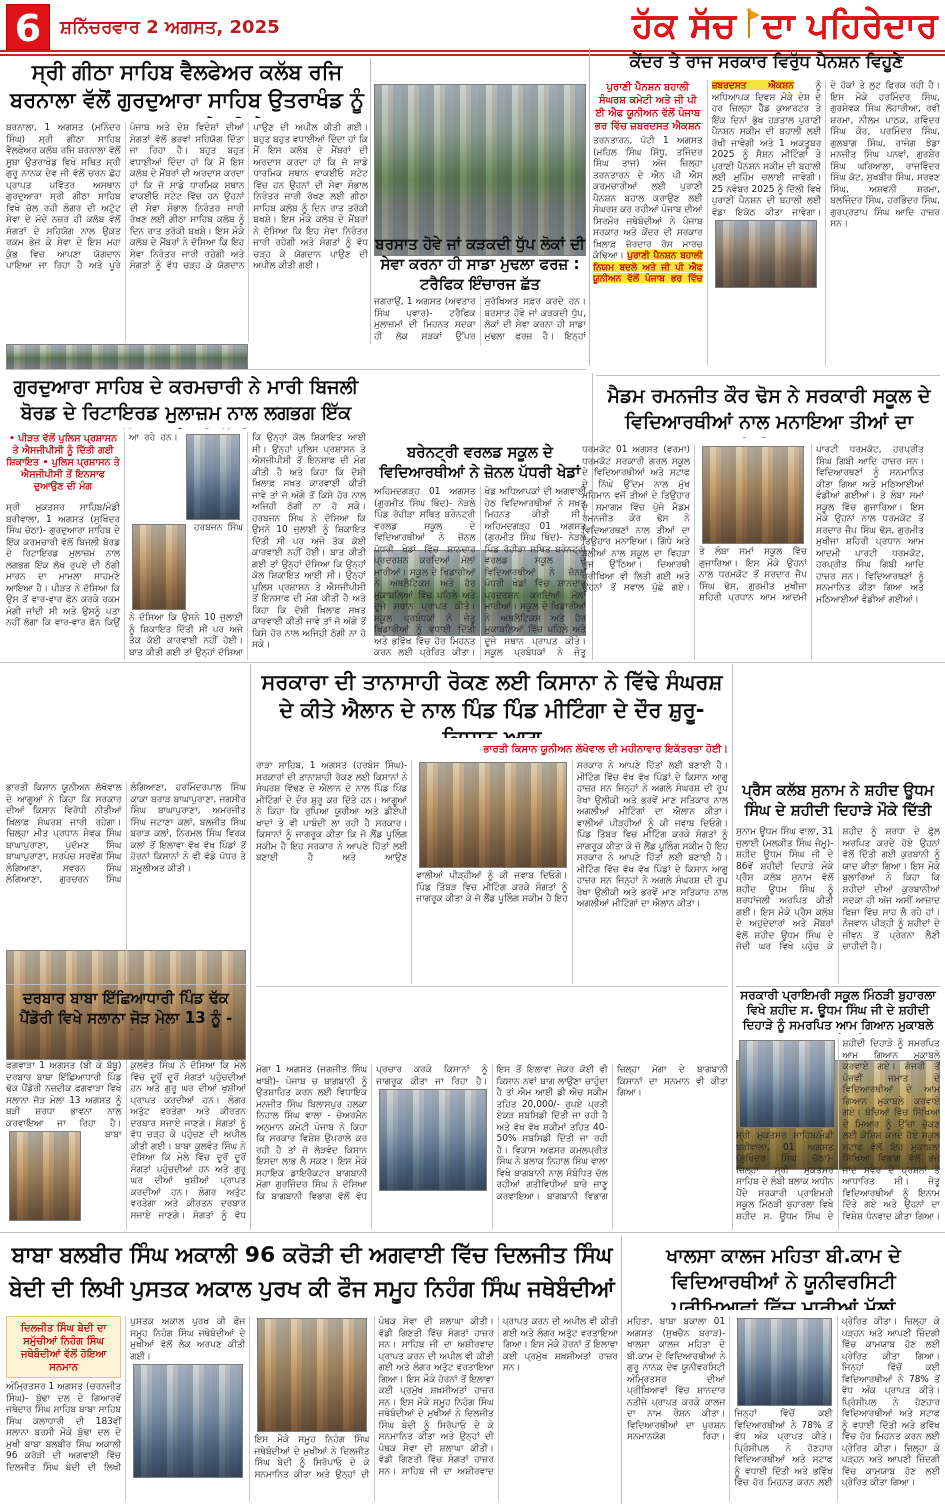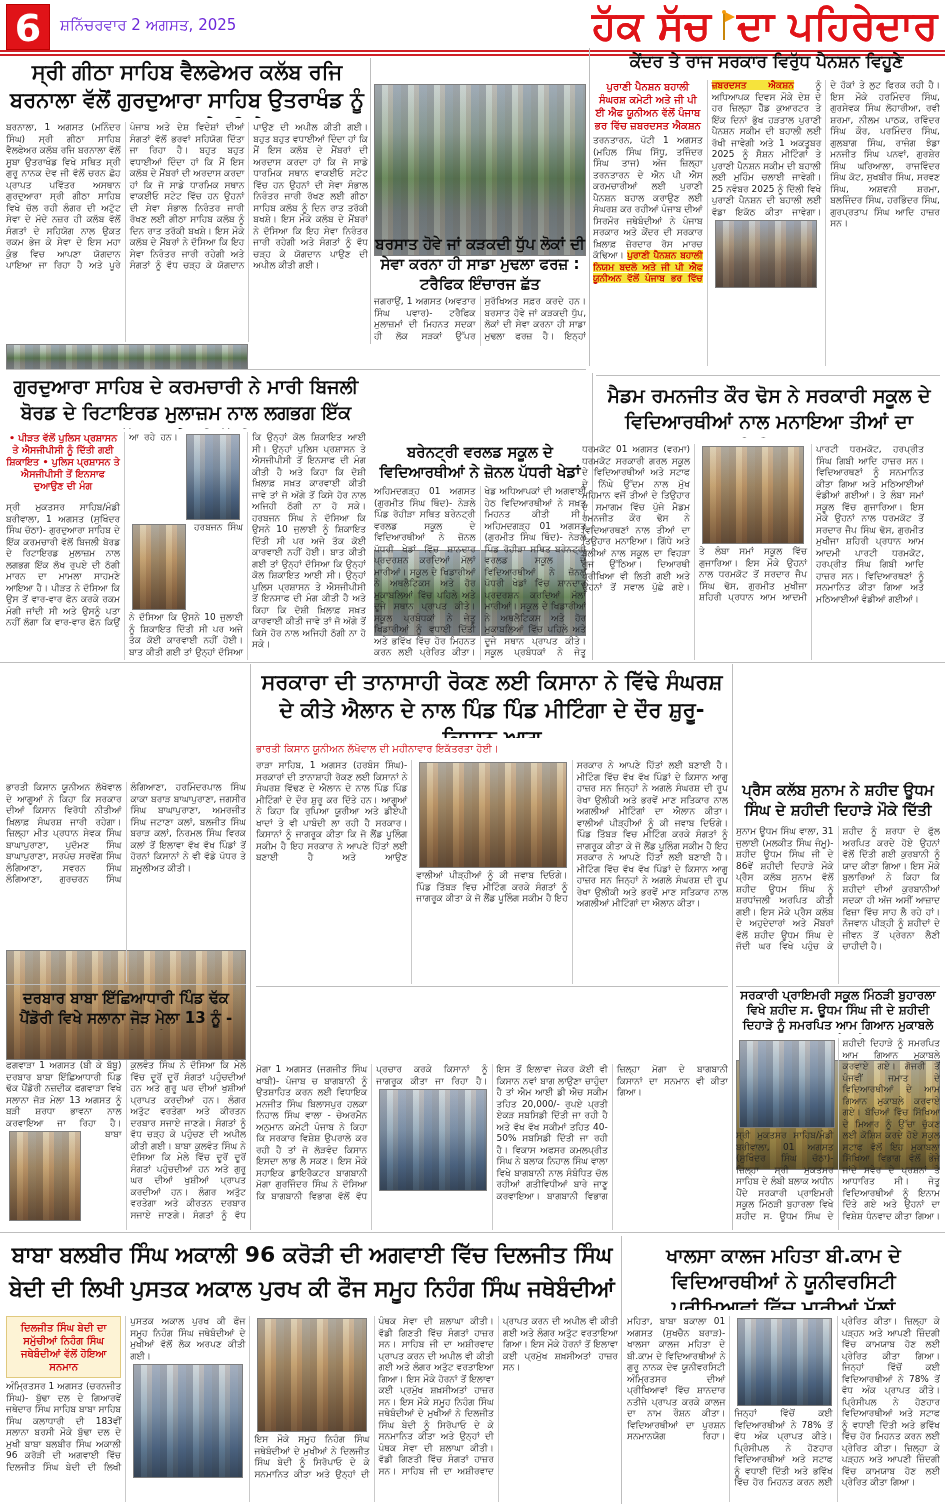--- a/index.html
+++ b/index.html
@@ -3,34 +3,34 @@
 <meta charset="utf-8">
 <style>
   html,body{margin:0;padding:0;background:#d9d9d9;}
   .page{position:relative;width:945px;height:1507px;background:#ffffff;margin:0 auto;
         font-family:"DejaVu Sans","Liberation Sans",sans-serif;overflow:hidden;color:#1a1a1a;}
   .abs{position:absolute;box-sizing:border-box;}
 
   
   .pagenum{background:#e01318;color:#fff;font-weight:bold;font-size:38px;line-height:46px;
            text-align:center;border:1px solid #b00;}
-  .dateline{font-size:15px;font-weight:normal;color:#6d28d9;}
-  .masthead{display:flex;align-items:center;gap:2px;justify-content:flex-end;
-            font-weight:800;font-size:39px;color:#e01318;letter-spacing:.5px;
+  .dateline{font-size:18px;font-weight:bold;color:#b91c1c;}
+  .masthead{display:flex;align-items:flex-end;gap:2px;justify-content:flex-end;
+            font-weight:800;font-size:34px;color:#e01318;letter-spacing:.5px;
             text-shadow:0 0 0 #e01318;}
   .rule-red{background:#d01f26;height:2px;}
 
   
   .hl{font-weight:800;color:#0d0d0d;text-align:center;overflow:hidden;}
   .h-xl{font-size:21px;line-height:28px;}
   .h-lg{font-size:19px;line-height:26px;}
   .h-md{font-size:15px;line-height:20px;}
   .h-sm{font-size:12px;line-height:15px;}
 
-  .sub-red{color:#cc0a10;font-weight:normal;text-align:left;overflow:hidden;}
+  .sub-red{color:#cc0a10;font-weight:bold;text-align:right;overflow:hidden;}
 
   
   .body-txt{font-size:9px;line-height:11.5px;text-align:justify;color:#222;overflow:hidden;
             column-gap:9px;column-rule:1px solid #c9c9c9;}
   .cols2{column-count:2;} .cols3{column-count:3;} .cols4{column-count:4;} .cols5{column-count:5;}
   .body-txt .lead-red{color:#cc0a10;font-weight:bold;}
 
   
   .photo{border:1px solid #7e7e7e;background:
       linear-gradient(180deg,#c3cdd2 0%,#aab6b4 30%,#8f9a90 55%,#76806f 80%,#5f685c 100%);

